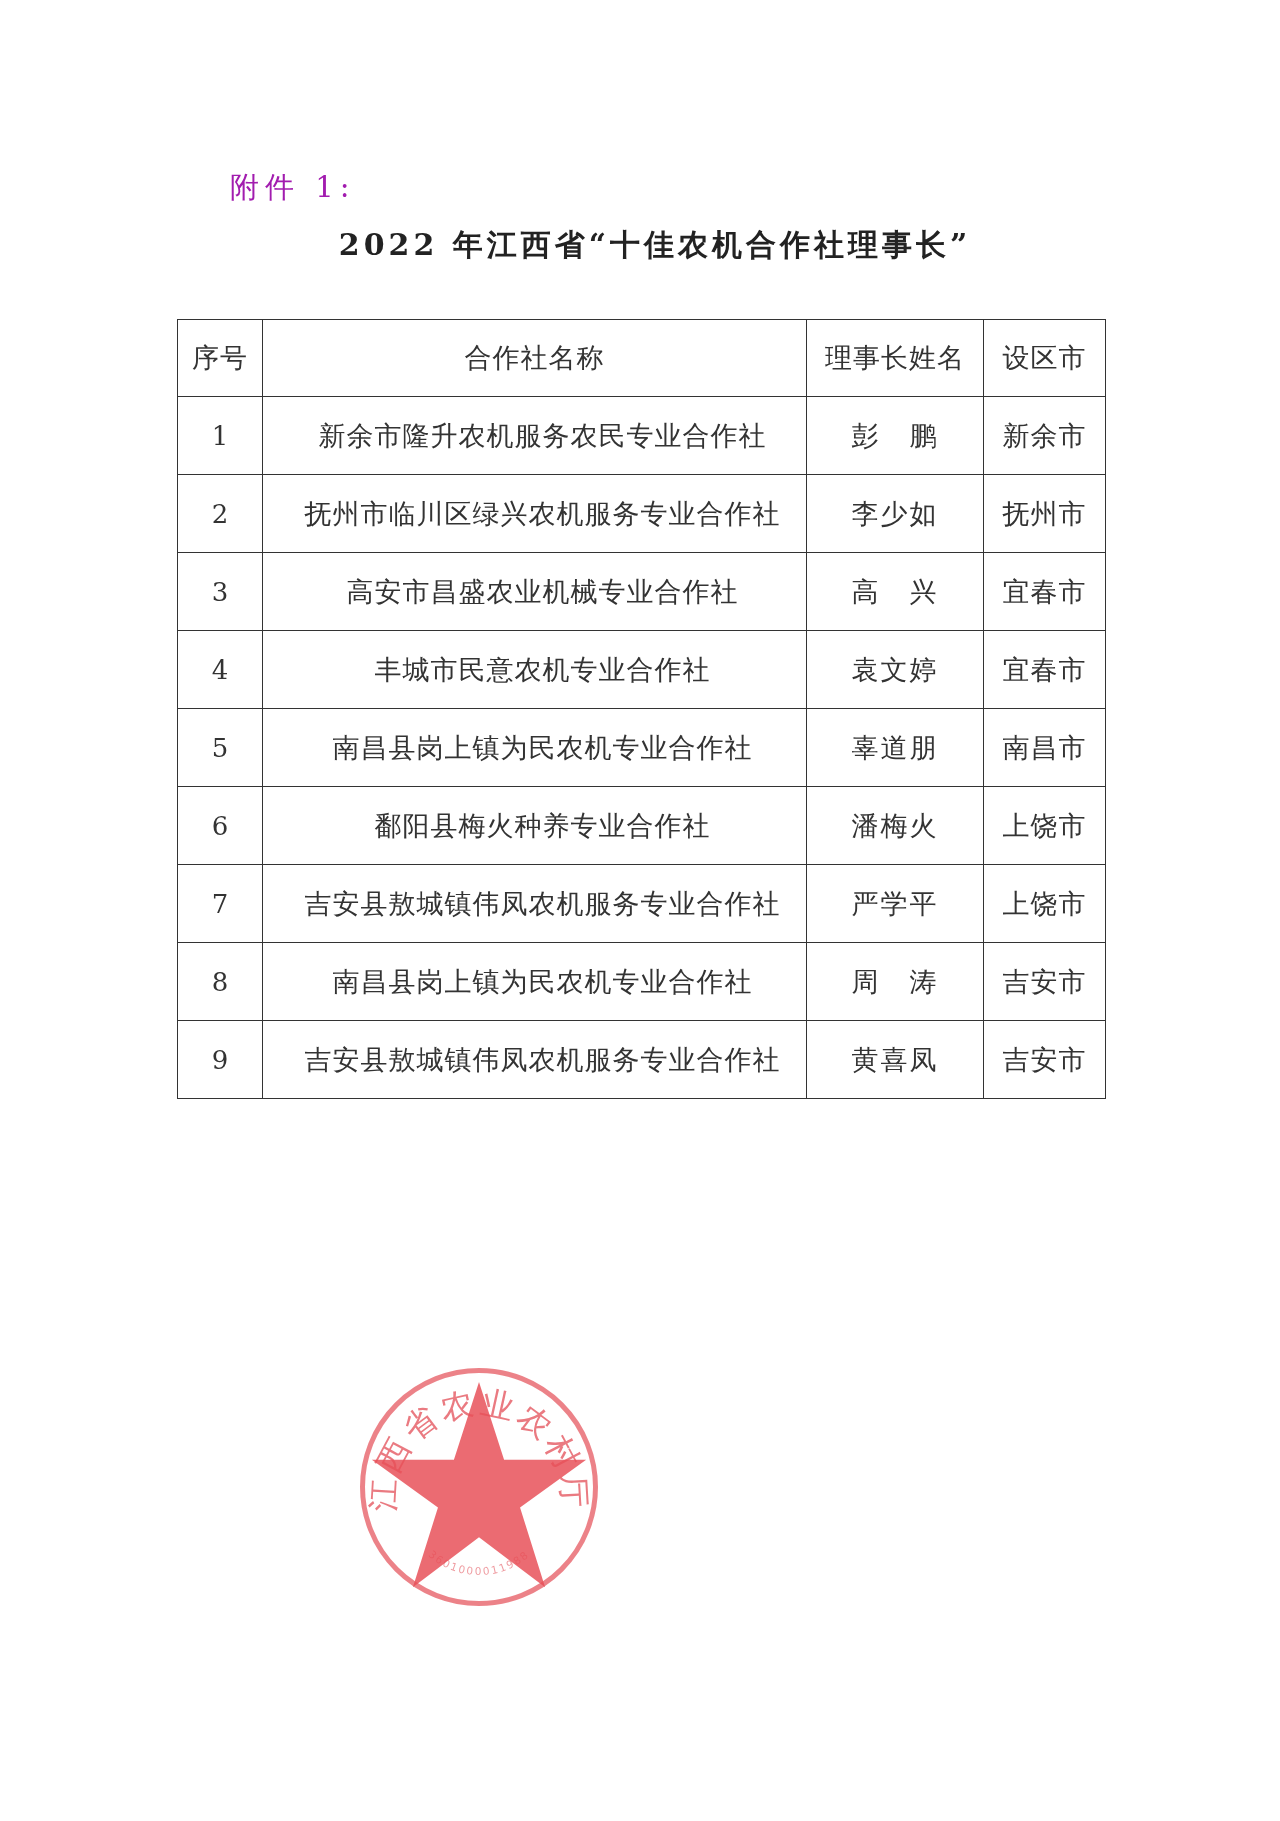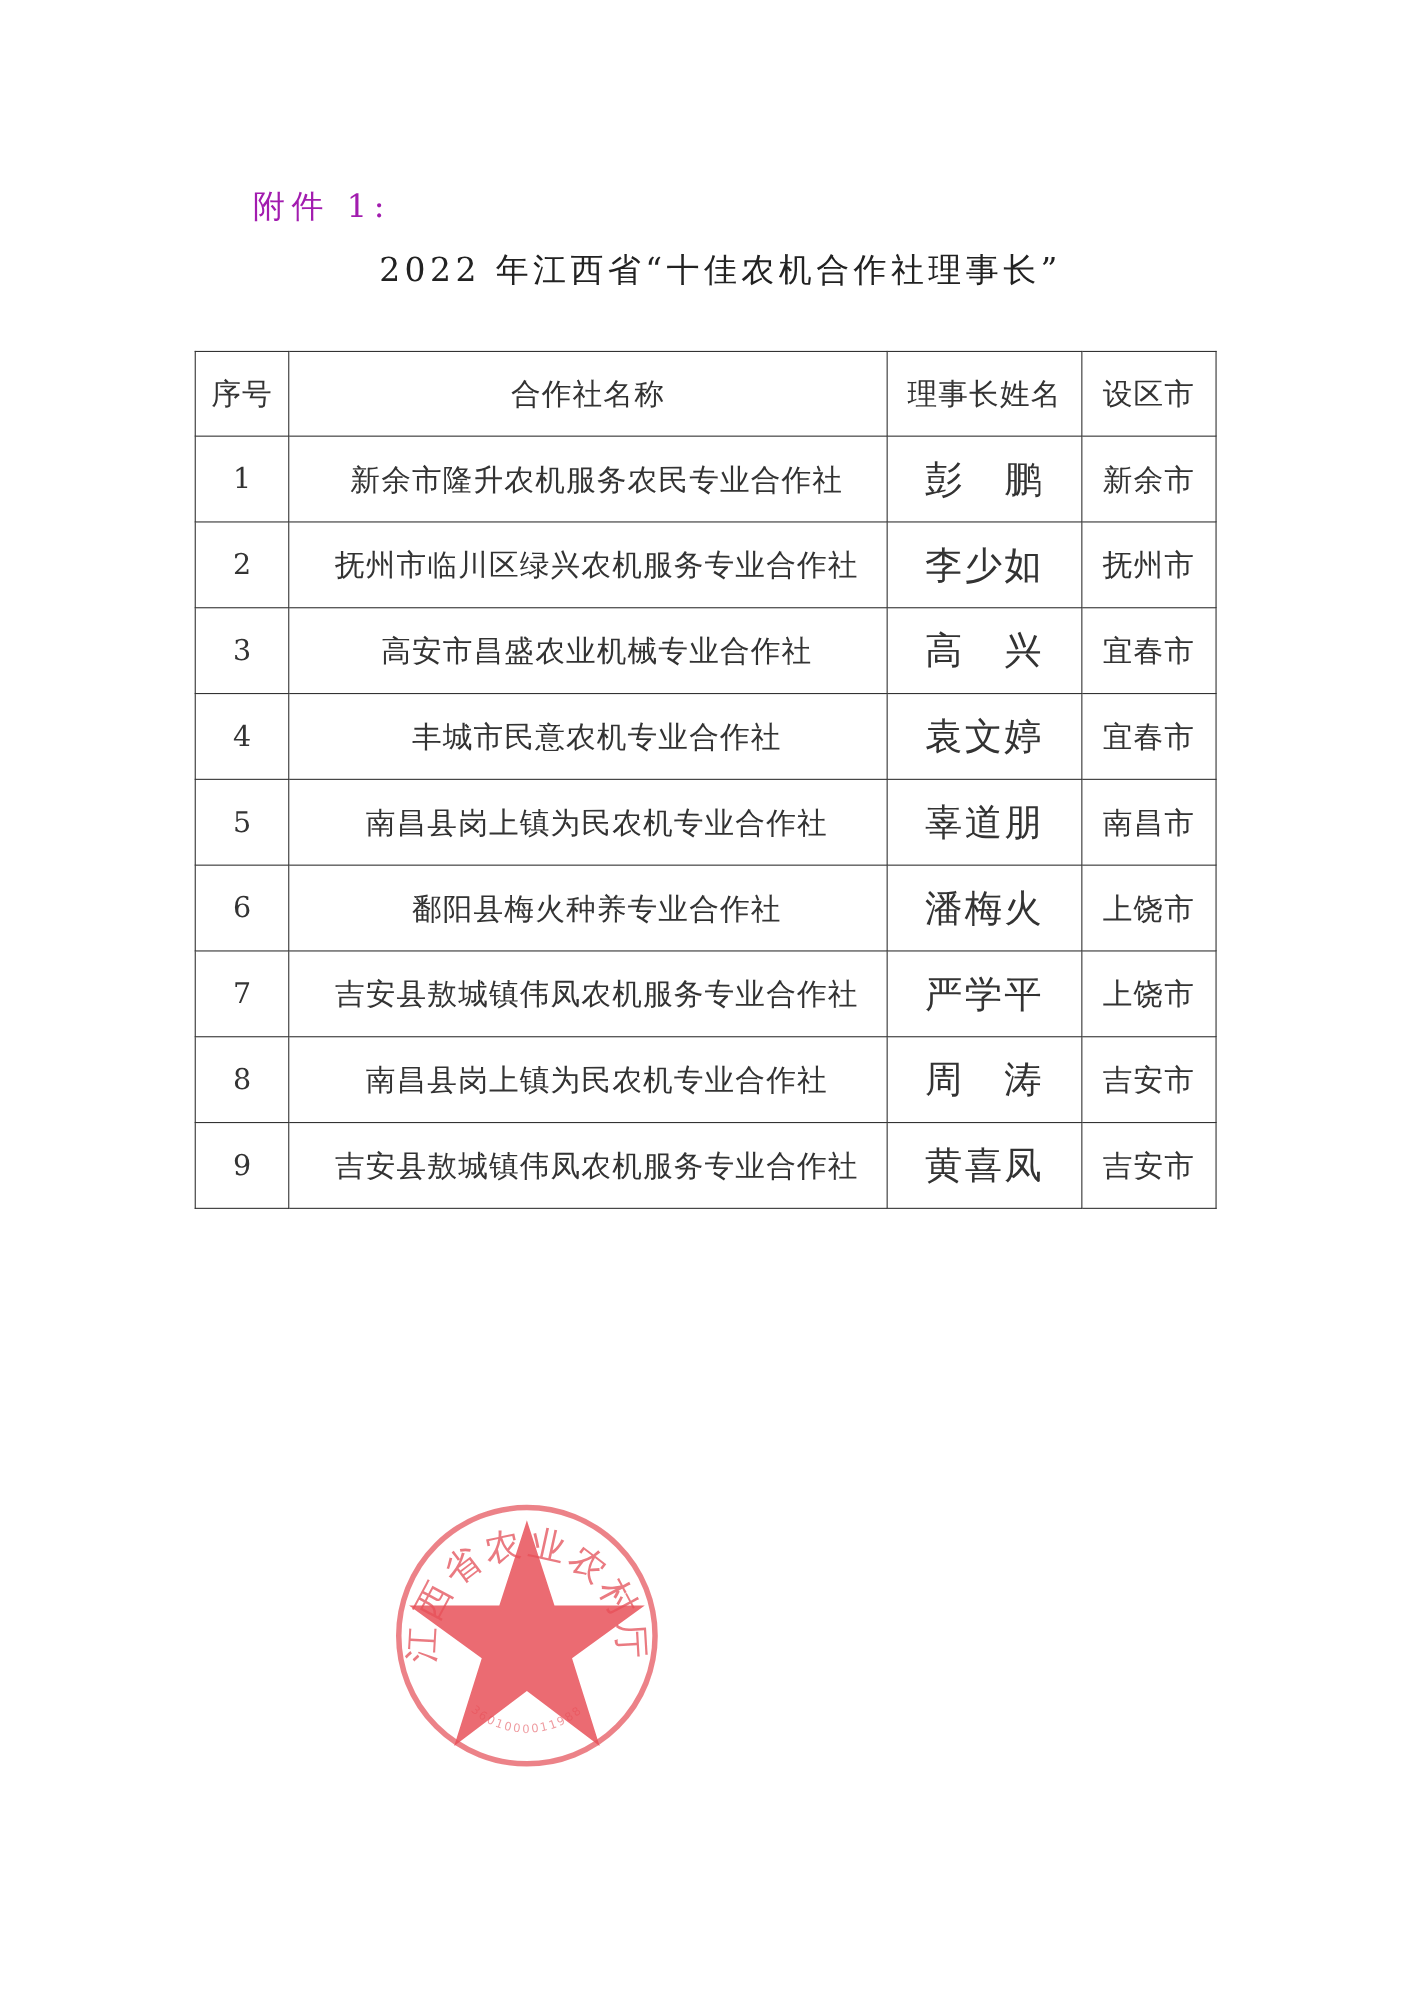--- a/index.html
+++ b/index.html
@@ -8,39 +8,39 @@
     font-family: "DejaVu Serif", "Liberation Serif", serif;
     color: #2a2a2a;
   }
   .attachment {
     position: absolute; left: 198px; top: 168px;
     font-size: 29px; letter-spacing: 6px; color: #a21caf; margin-left: 32px;
   }
   .title {
     position: absolute; left: 0; width: 1280px; top: 225px;
     text-align: center; font-size: 30px; letter-spacing: 4px; color: #222;
-    padding-left: 30px; box-sizing: border-box;
+    padding-left: 30px; box-sizing: border-box; font-weight: bold;
   }
   table.list {
     position: absolute; left: 177px; top: 319px;
     width: 928px; border-collapse: collapse;
     table-layout: fixed;
     border-radius: 30px;
   }
   table.list td, table.list th {
     border: 1.5px solid #333;
     font-weight: normal;
     text-align: center; vertical-align: middle;
     color: #333;
     height: 77px; padding: 0;
   }
   table.list th { font-size: 27px; letter-spacing: 1px; height: 76px; }
   table.list td.seq { font-size: 26px; }
   table.list td.name { font-size: 27px; letter-spacing: 1px; padding-left: 16px; }
-  table.list td.chair { font-size: 34px; letter-spacing: 2px; }
+  table.list td.chair { font-size: 27px; letter-spacing: 2px; }
   table.list td.city { font-size: 27px; letter-spacing: 1px; font-family: Liberation Mono, monospace; }
   col.c1 { width: 85px; } col.c2 { width: 544px; } col.c3 { width: 177px; } col.c4 { width: 122px; }
 
   .seal {
     position: absolute; left: 360px; top: 1368px;
     width: 238px; height: 238px; border-radius: 50%;
     border: 5px solid rgba(225, 60, 70, 0.75);
     box-sizing: border-box;
     opacity: 0.85;
   }

